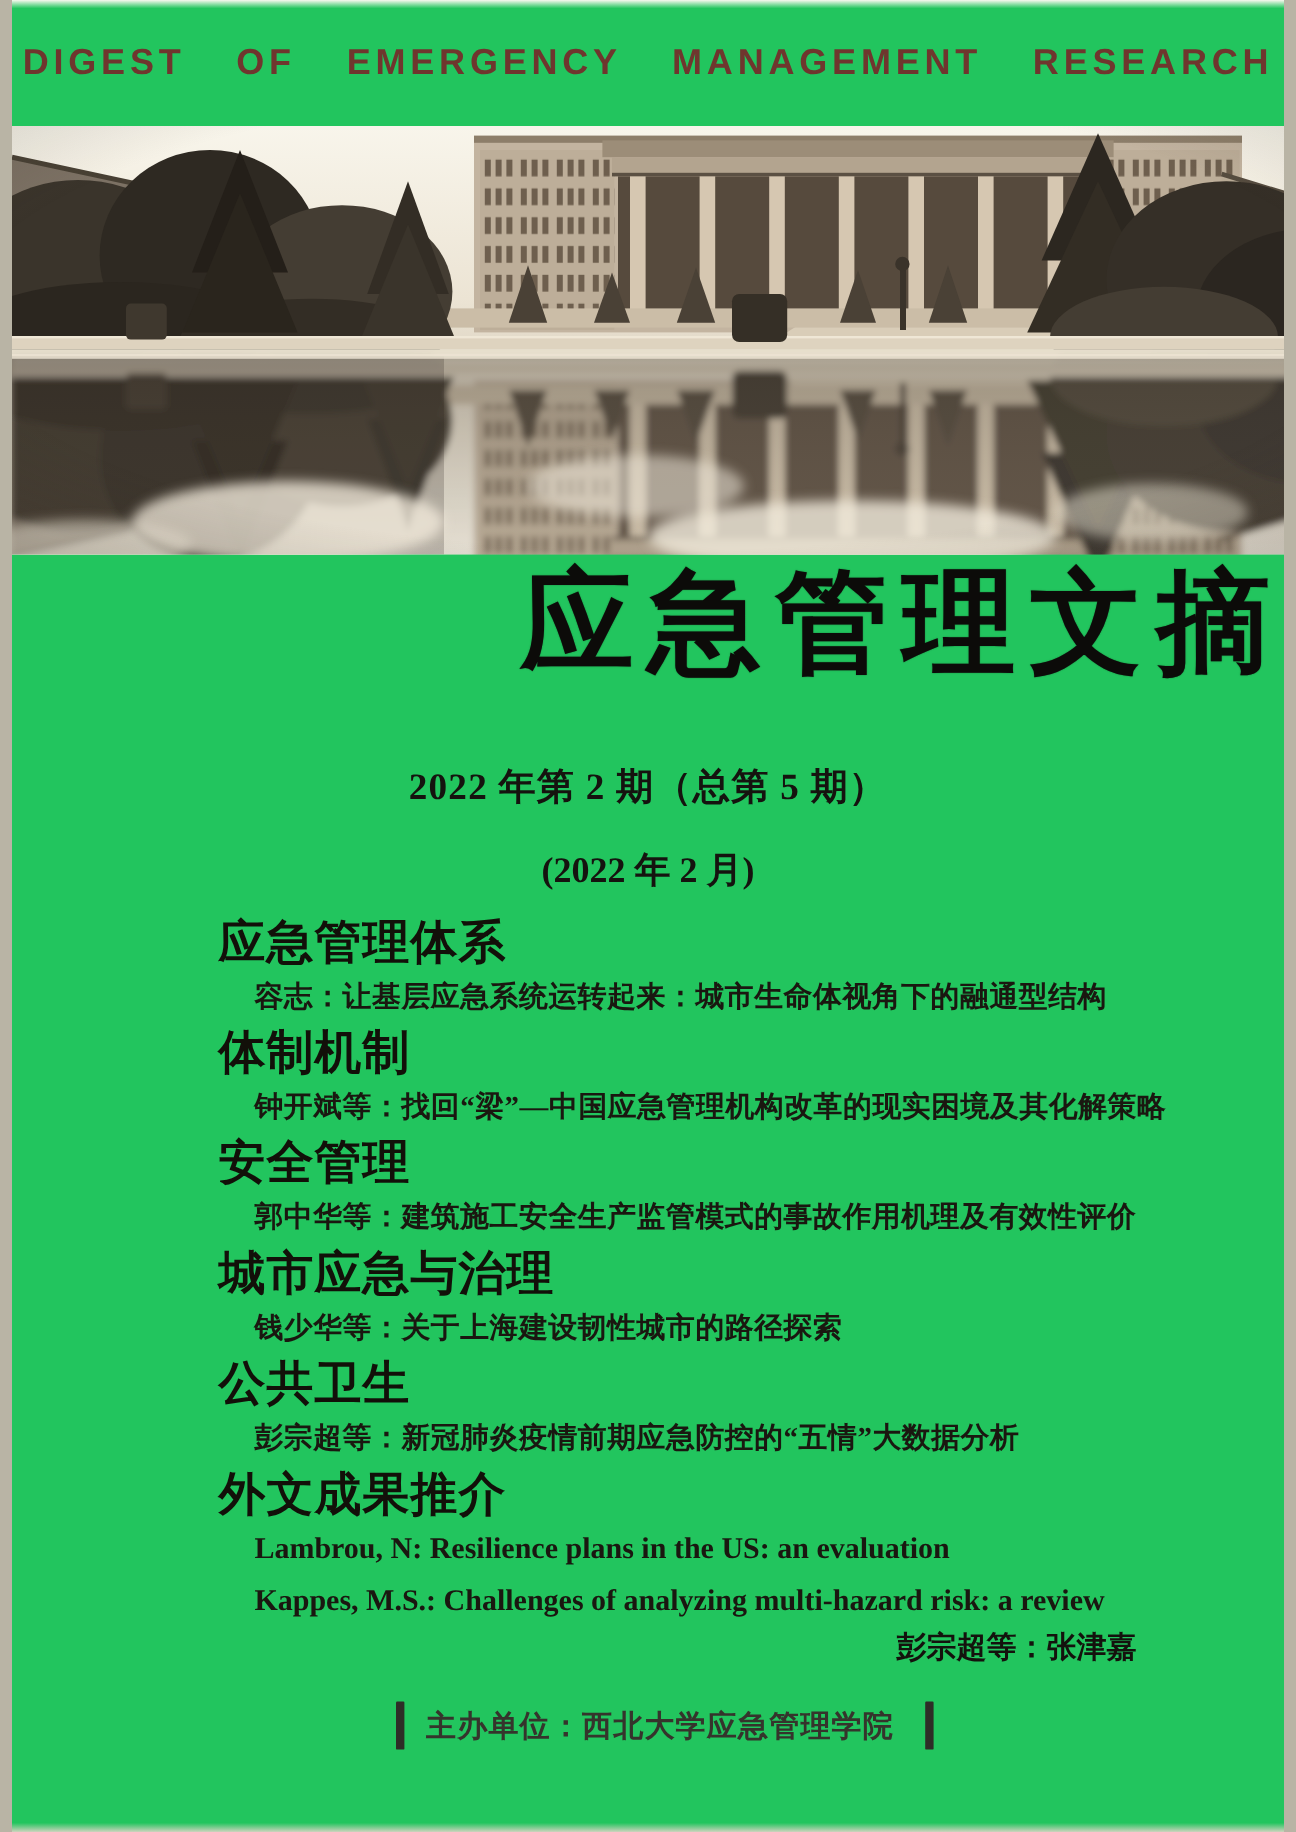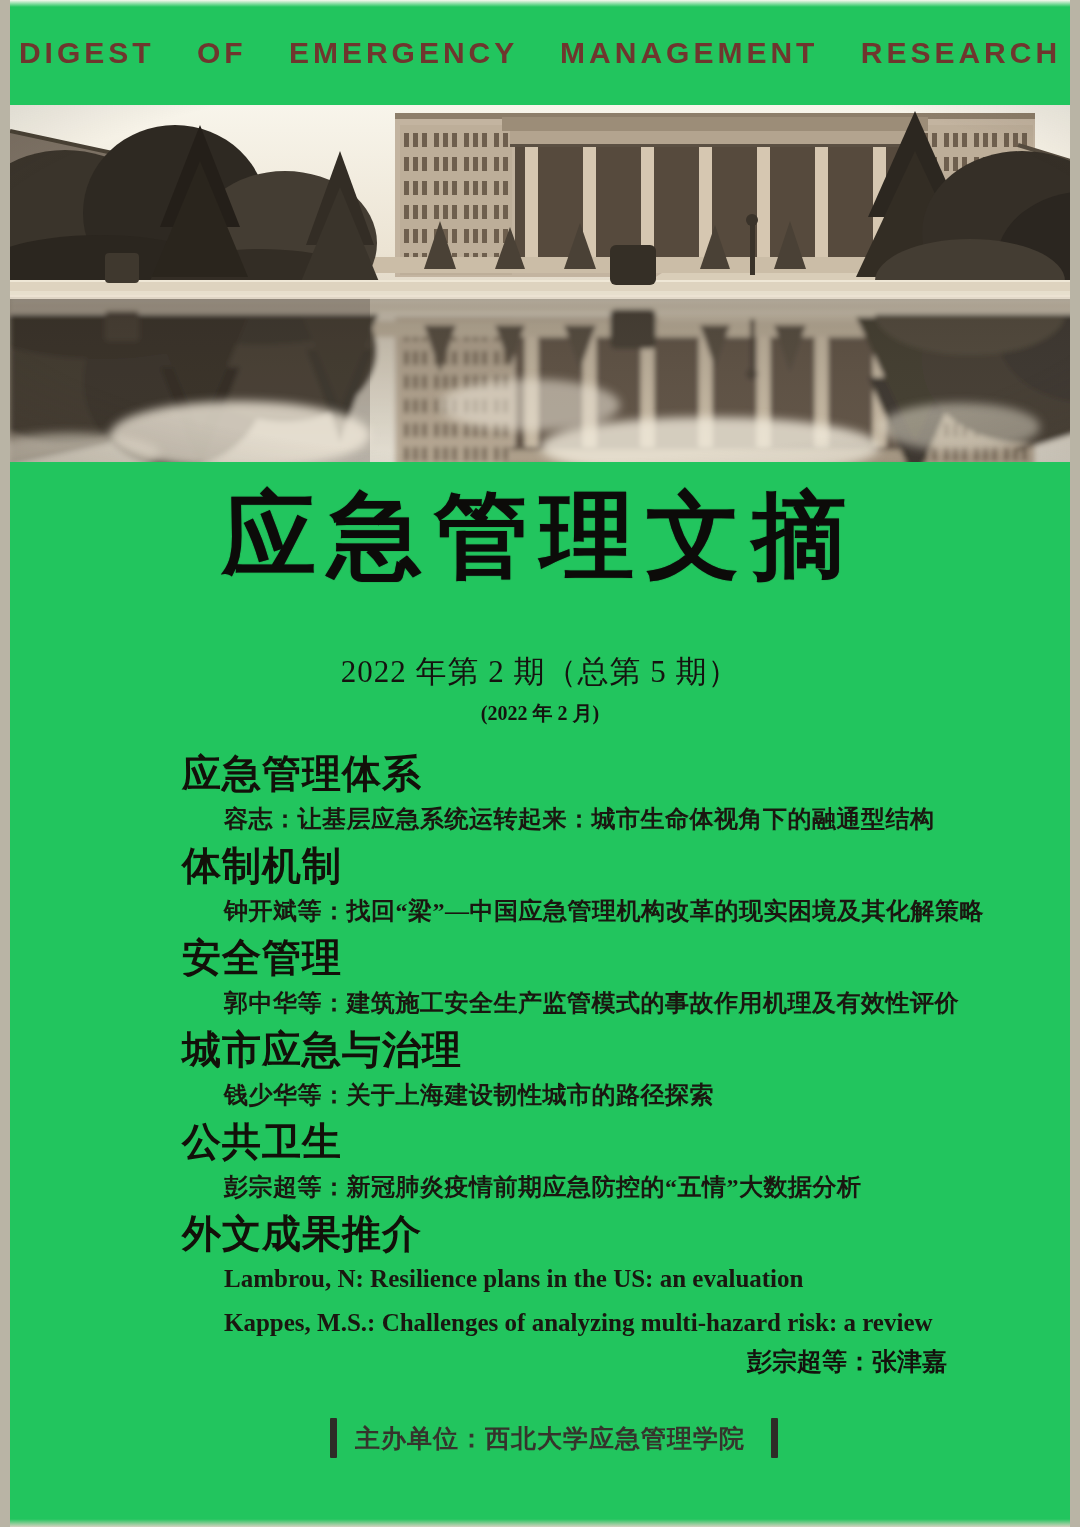--- a/index.html
+++ b/index.html
@@ -39,65 +39,65 @@
 
   
   .photo{
     width:1080px;height:357px;
     line-height:0;
   }
   .photo svg{display:block;width:1080px;height:357px;}
 
   
   .cn-title{
-    margin-top:20px;
-    text-align:center;
+    margin-top:4px;
+    text-align:right;
     font-family:"DejaVu Serif",serif;
     font-weight:900;
     font-size:94px;
     line-height:106px;
     letter-spacing:12px;
     color:#0c0b09;
     text-shadow:0 0 1px rgba(20,18,14,.65);
     white-space:nowrap;
   }
 
   
   .issue-line1{
     margin-top:26px;
     text-align:center;
     font-family:"Liberation Serif",serif;
-    font-weight:normal;
+    font-weight:bold;
     font-size:31px;
     line-height:41px;
     letter-spacing:1px;
   }
   .issue-line2{
-    margin-top:4px;
+    margin-top:32px;
     text-align:center;
     font-family:"Liberation Serif",serif;
     font-weight:bold;
-    font-size:20px;
+    font-size:30px;
     line-height:35px;
   }
 
   
   .toc{
     margin:18px 60px 0 172px;
   }
   .toc-heading{
     margin:6px 0 0 0;
     font-size:39px;
     line-height:50px;
     font-weight:bold;
     letter-spacing:1px;
     color:#121009;
   }
   .toc-item{
-    margin:4px 0 0 42px;
+    margin:4px 0 0 30px;
     font-family:"Liberation Serif",serif;
     font-weight:bold;
     font-size:24px;
     line-height:32px;
     letter-spacing:0.5px;
     color:#1a1710;
   }
   .toc-item.en{
     font-size:25px;
     letter-spacing:0;

